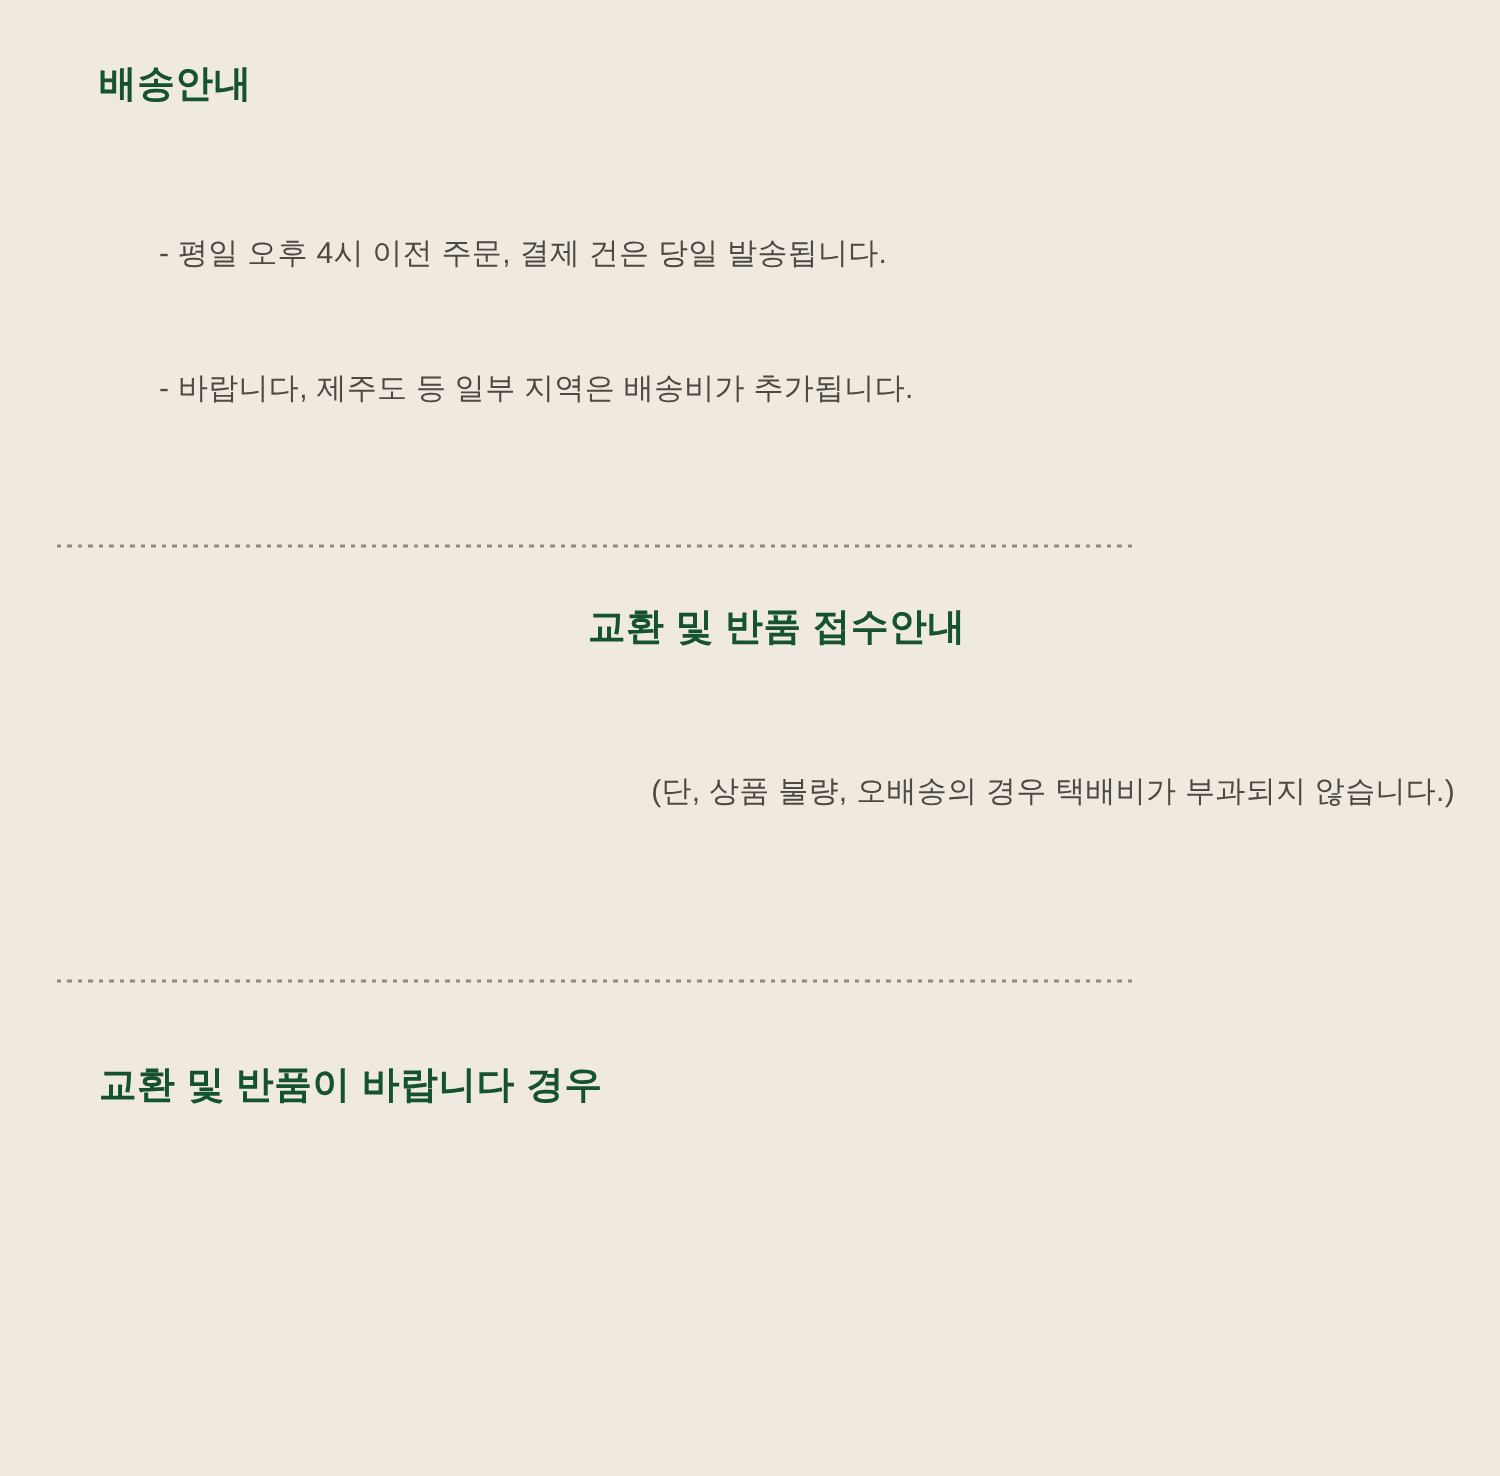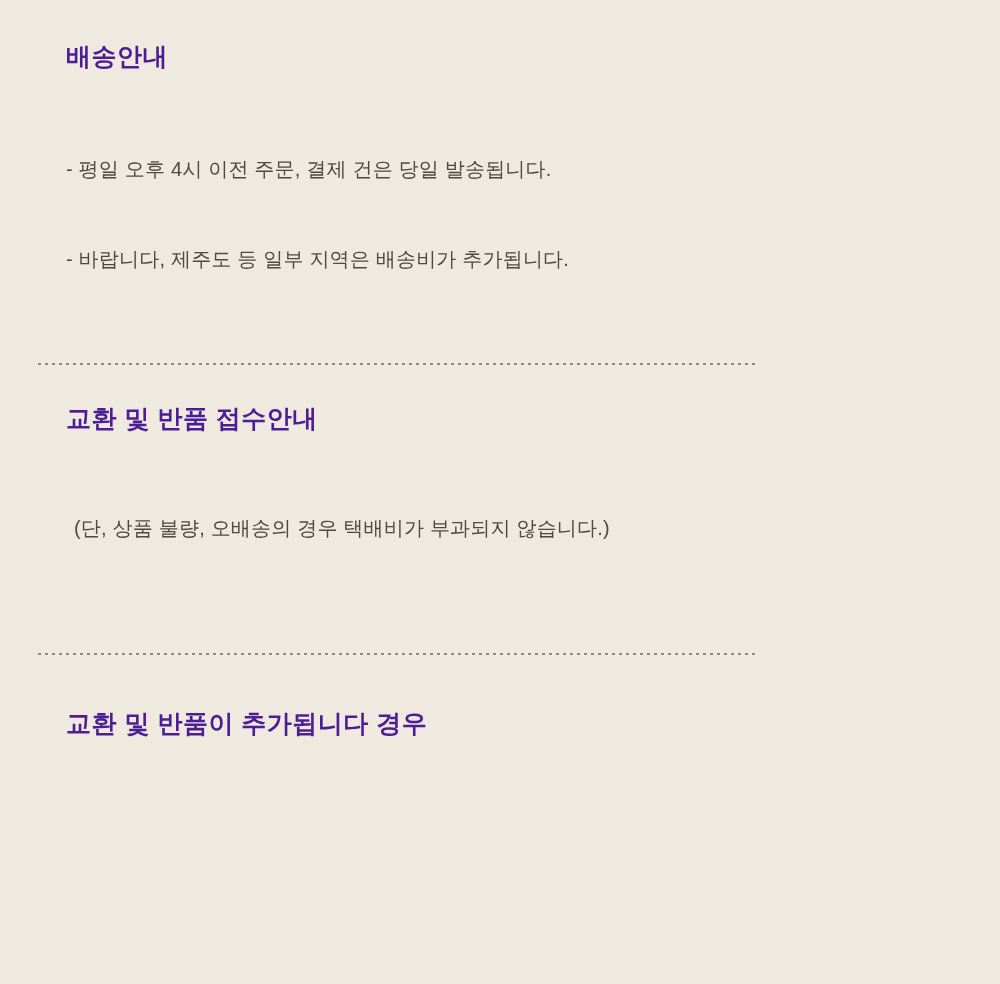--- a/index.html
+++ b/index.html
@@ -20,43 +20,43 @@
     box-sizing: border-box;
   }
   .section {
     padding-left: 66px;
     padding-right: 30px;
   }
   .section-title {
     font-size: 25px;
     line-height: 28px;
     font-weight: 700;
-    color: #4c1d95;
+    color: #14532d;
     margin: 0;
     letter-spacing: 0.5px;
   }
   .lines {
     font-size: 20px;
     line-height: 30px;
     letter-spacing: 0.2px;
     white-space: pre-wrap;
   }
-  .line { display: block; }
-  .line.cont { padding-left: 8px; }
+  .line { display: block; margin-left: 40px; }
+  .line.cont { padding-left: 8px; text-align: right; }
   .divider {
     margin-left: 38px;
     width: 717px;
     height: 2px;
     background: repeating-linear-gradient(to right, #8F8A80 0 3px, transparent 3px 7px);
   }
   
   .t1 { margin-top: 42px; }
   .b1 { margin-top: 24px; }
   .d1 { margin-top: 29px; }
-  .t2 { margin-top: 39px; }
+  .t2 { margin-top: 39px; text-align: center; }
   .b2 { margin-top: 21px; }
   .d2 { margin-top: 50px; }
   .t3 { margin-top: 54px; }
   .b3 { margin-top: 28px; }
 </style>
 </head>
 <body>
 
 <div class="page">
 
@@ -73,21 +73,21 @@
   <div class="section">
     <h2 class="section-title t2">교환 및 반품 접수안내</h2>
     <div class="lines b2">
       <span class="line cont">(단, 상품 불량, 오배송의 경우 택배비가 부과되지 않습니다.)</span>
     </div>
   </div>
 
   <div class="divider d2"></div>
 
   <div class="section">
-    <h2 class="section-title t3">교환 및 반품이 추가됩니다 경우</h2>
+    <h2 class="section-title t3">교환 및 반품이 바랍니다 경우</h2>
     <div class="lines b3">
       
       
       
       
     </div>
   </div>
 
 </div>
 

